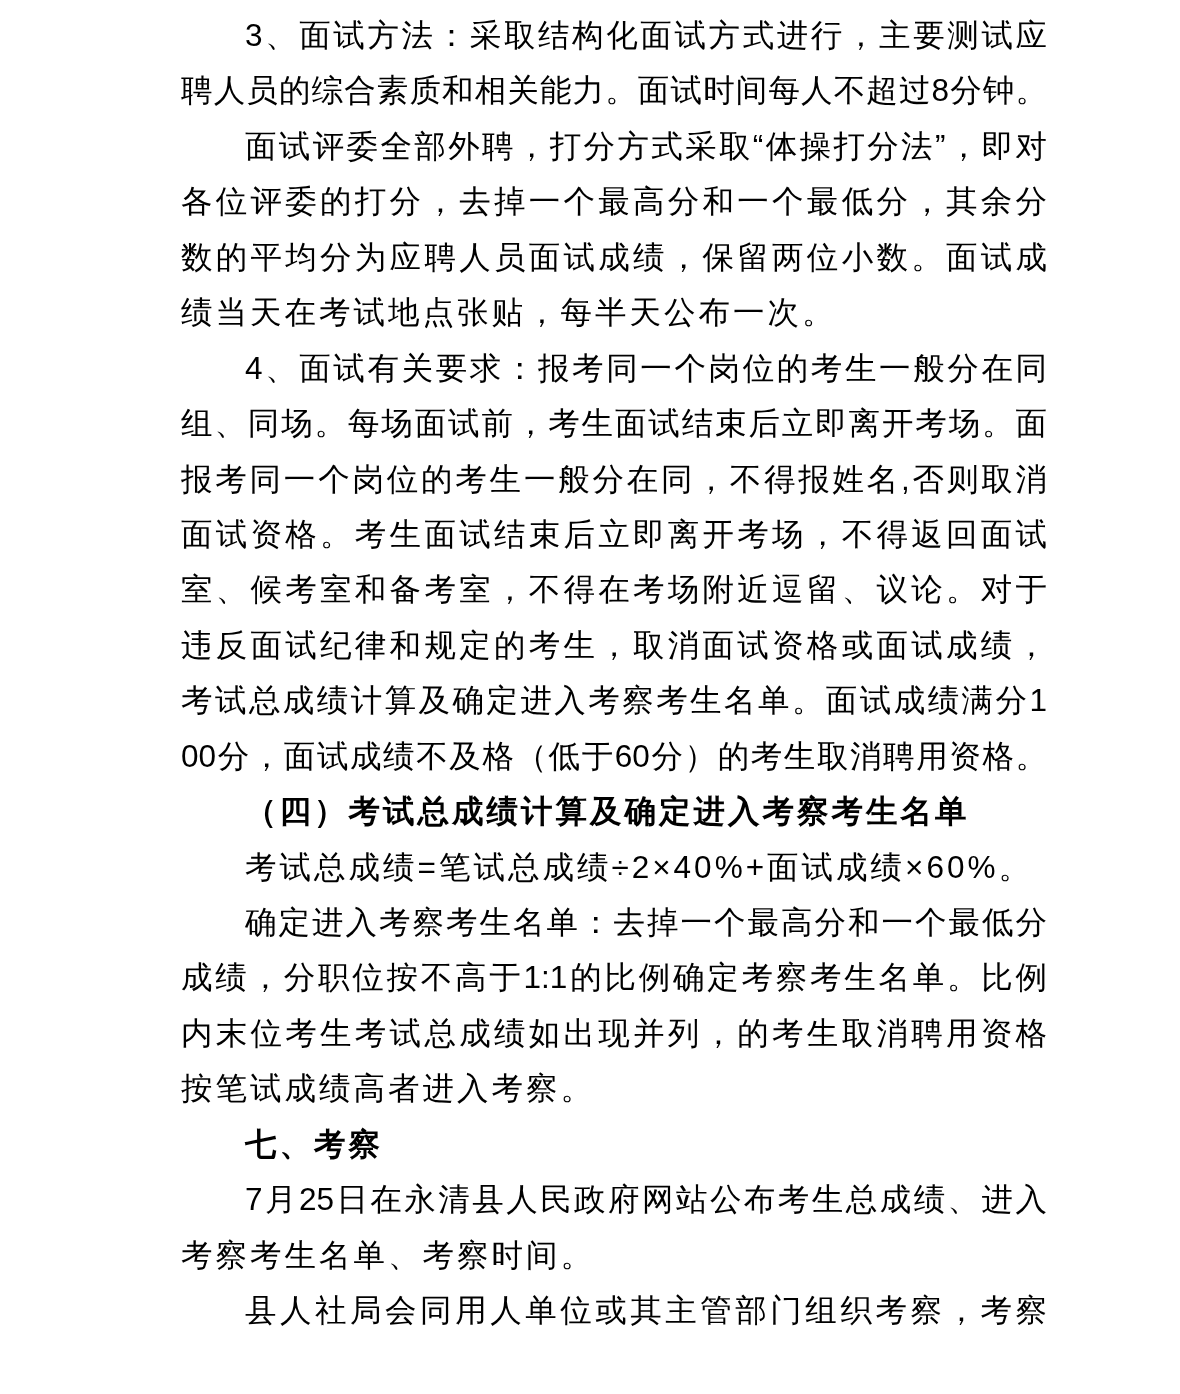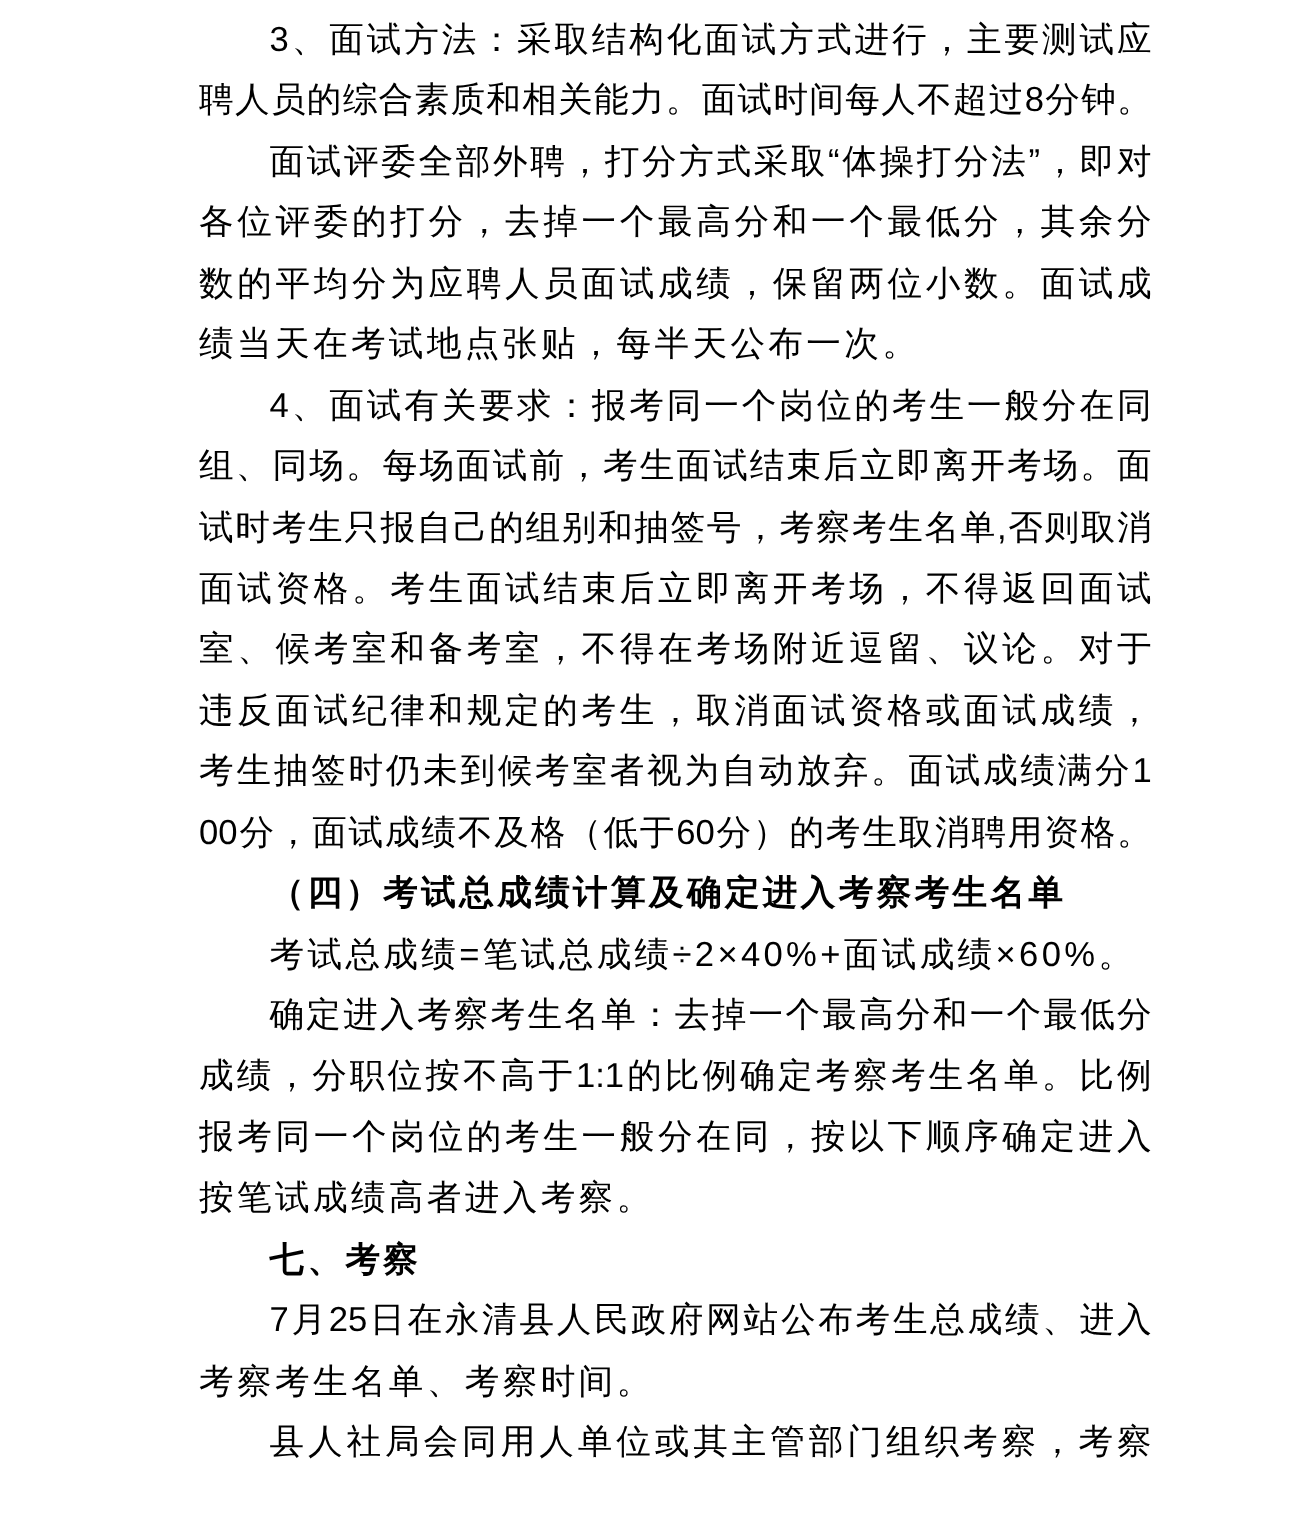--- a/index.html
+++ b/index.html
@@ -50,30 +50,30 @@
 <div class="page" style="background: rgb(255, 255, 255); color: rgb(0, 0, 0);">
   <div class="textcol">
     <div class="line j ind">3、面试方法：采取结构化面试方式进行，主要测试应</div>
     <div class="line j">聘人员的综合素质和相关能力。面试时间每人不超过8分钟。</div>
     <div class="line j ind">面试评委全部外聘，打分方式采取“体操打分法”，即对</div>
     <div class="line j">各位评委的打分，去掉一个最高分和一个最低分，其余分</div>
     <div class="line j">数的平均分为应聘人员面试成绩，保留两位小数。面试成</div>
     <div class="line left">绩当天在考试地点张贴，每半天公布一次。</div>
     <div class="line j ind">4、面试有关要求：报考同一个岗位的考生一般分在同</div>
     <div class="line j">组、同场。每场面试前，考生面试结束后立即离开考场。面</div>
-    <div class="line j">试时考生只报自己的组别和抽签号，考察考生名单,否则取消</div>
+    <div class="line j">报考同一个岗位的考生一般分在同，不得报姓名,否则取消</div>
     <div class="line j">面试资格。考生面试结束后立即离开考场，不得返回面试</div>
     <div class="line j">室、候考室和备考室，不得在考场附近逗留、议论。对于</div>
     <div class="line j">违反面试纪律和规定的考生，取消面试资格或面试成绩，</div>
-    <div class="line j">考生抽签时仍未到候考室者视为自动放弃。面试成绩满分1</div>
+    <div class="line j">考试总成绩计算及确定进入考察考生名单。面试成绩满分1</div>
     <div class="line j">00分，面试成绩不及格（低于60分）的考生取消聘用资格。</div>
     <div class="line left ind bold">（四）考试总成绩计算及确定进入考察考生名单</div>
     <div class="line left ind">考试总成绩=笔试总成绩÷2×40%+面试成绩×60%。</div>
     <div class="line j ind">确定进入考察考生名单：去掉一个最高分和一个最低分</div>
     <div class="line j">成绩，分职位按不高于1:1的比例确定考察考生名单。比例</div>
-    <div class="line j">报考同一个岗位的考生一般分在同，按以下顺序确定进入</div>
+    <div class="line j">内末位考生考试总成绩如出现并列，的考生取消聘用资格</div>
     <div class="line left">按笔试成绩高者进入考察。</div>
     <div class="line left ind bold">七、考察</div>
     <div class="line j ind">7月25日在永清县人民政府网站公布考生总成绩、进入</div>
     <div class="line left">考察考生名单、考察时间。</div>
     <div class="line j ind">县人社局会同用人单位或其主管部门组织考察，考察</div>
   </div>
 </div>
 
 </body></html>

